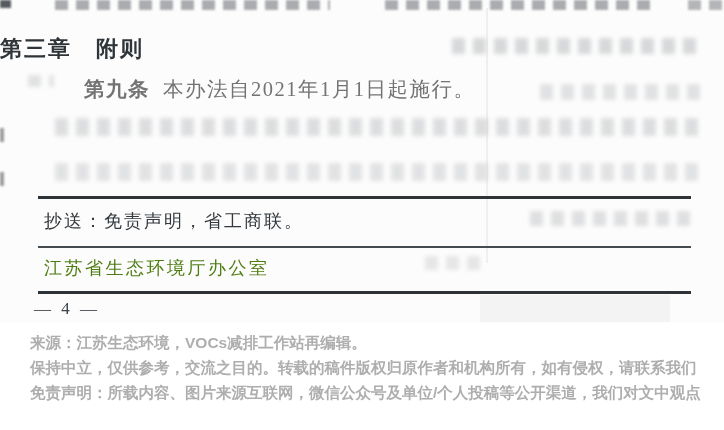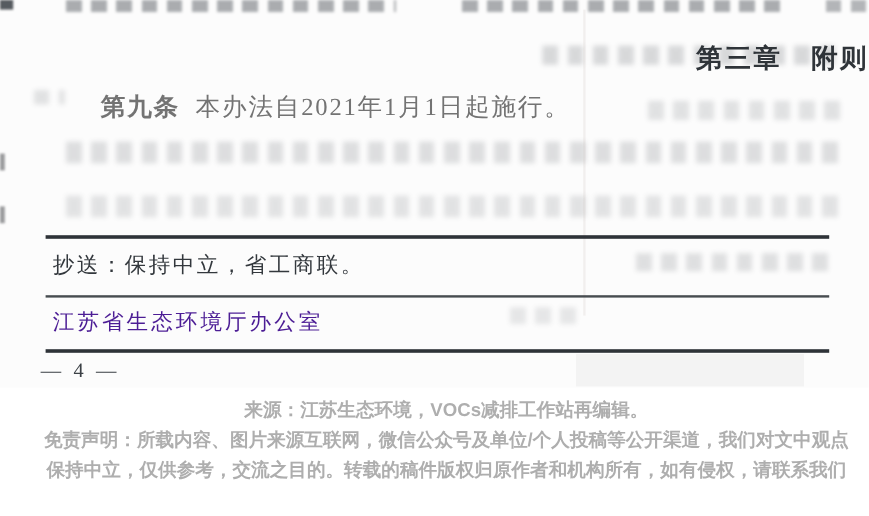--- a/index.html
+++ b/index.html
@@ -41,54 +41,54 @@
     position:absolute;top:8px;left:486px;width:2px;height:255px;
     background:rgba(175,165,155,.14);
   }
   .scan-shade{
     position:absolute;top:295px;left:480px;width:190px;height:27px;
     background:#f3f3f3;
   }
   
   .chapter{
     position:absolute;top:34px;left:0;width:724px;
-    text-align:right;font-size:22px;font-weight:bold;
+    text-align:left;font-size:22px;font-weight:bold;
     letter-spacing:2px;color:#2f3439;
   }
   .article{
     position:absolute;top:75px;left:84px;
     font-size:20.5px;color:#737373;letter-spacing:1.5px;white-space:nowrap;
   }
   .article .num{font-weight:bold;margin-right:13px;}
   .rule{position:absolute;left:38px;width:653px;background:#2e3338;}
   .rule-thick{top:196px;height:3px;}
   .rule-thin{top:246px;height:2px;background:#474c50;}
   .rule-bottom{top:291px;height:3px;}
   .cc-line{
     position:absolute;top:209px;left:44px;
     font-size:18px;letter-spacing:2px;color:#33383d;white-space:nowrap;
   }
   .issue-row{
     position:absolute;top:256px;left:44px;right:50px;
     display:flex;justify-content:space-between;align-items:baseline;
-    font-size:18px;color:#4c1d95;white-space:nowrap;
+    font-size:18px;color:#4d7c0f;white-space:nowrap;
   }
   .issuer{letter-spacing:2.5px;}
   .print-date{letter-spacing:1px;}
   .page-num{
     position:absolute;top:299px;left:34px;
     font-size:17px;letter-spacing:3px;color:#3c4146;white-space:nowrap;
   }
   
   .caption{
     position:absolute;top:330px;left:30px;right:10px;
     font-family:"Liberation Sans","DejaVu Sans",sans-serif;
     font-size:15.5px;font-weight:bold;color:#aeaeae;
   }
-  .caption .line{height:25px;line-height:25px;white-space:nowrap;overflow:hidden;text-align:center;}
+  .caption .line{height:25px;line-height:25px;white-space:nowrap;overflow:hidden;}
 </style>
 </head>
 <body>
 
 <div class="scan">
 
   <div class="bleed top b-t1"></div>
   <div class="bleed top b-t2"></div>
   <div class="bleed top b-t3"></div>
   <div class="bleed b-r2"></div>
@@ -105,30 +105,30 @@
   <div class="scan-shade"></div>
 
   <div class="chapter">第三章　附则</div>
 
   <div class="article">
     <span class="num">第九条</span><span>本办法自2021年1月1日起施行。</span>
   </div>
 
   <div class="rule rule-thick"></div>
 
-  <div class="cc-line">抄送：保持中立，省工商联。</div>
+  <div class="cc-line">抄送：免责声明，省工商联。</div>
 
   <div class="rule rule-thin"></div>
 
   <div class="issue-row">
     <span class="issuer">江苏省生态环境厅办公室</span>
   </div>
 
   <div class="rule rule-bottom"></div>
 
   <div class="page-num">— 4 —</div>
 </div>
 
 <div class="caption">
   <div class="line">来源：江苏生态环境，VOCs减排工作站再编辑。</div>
+  <div class="line">保持中立，仅供参考，交流之目的。转载的稿件版权归原作者和机构所有，如有侵权，请联系我们</div>
   <div class="line">免责声明：所载内容、图片来源互联网，微信公众号及单位/个人投稿等公开渠道，我们对文中观点</div>
-  <div class="line">保持中立，仅供参考，交流之目的。转载的稿件版权归原作者和机构所有，如有侵权，请联系我们</div>
 </div>
 
 </body></html>

